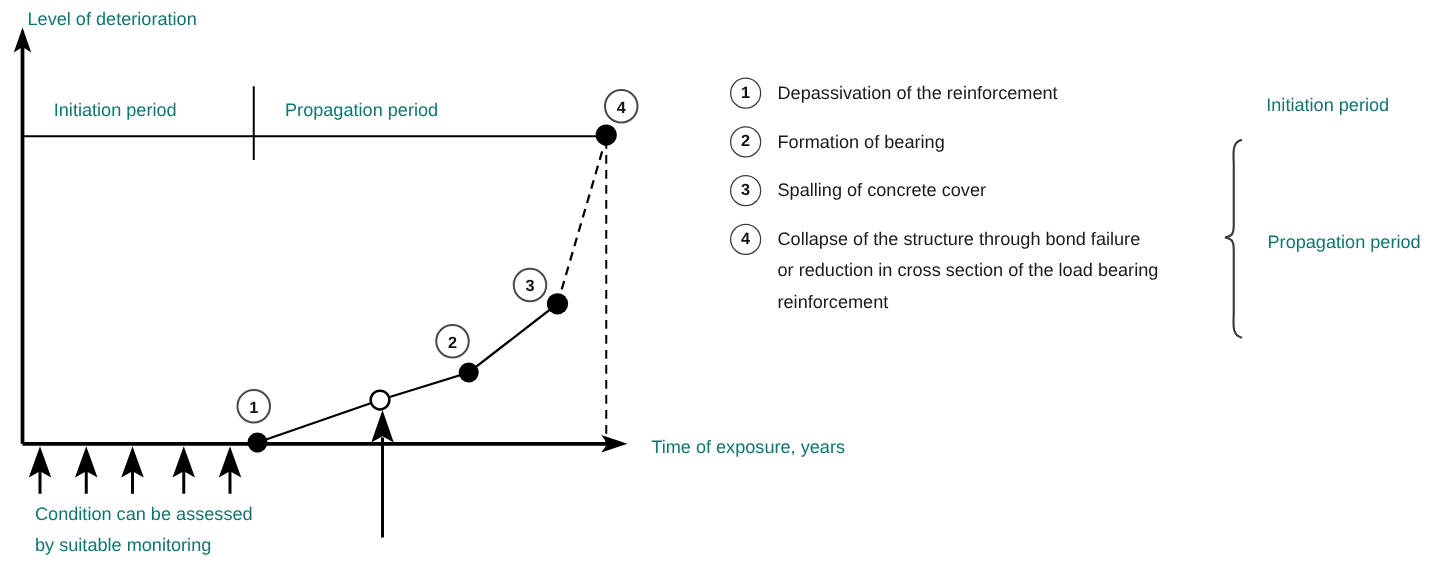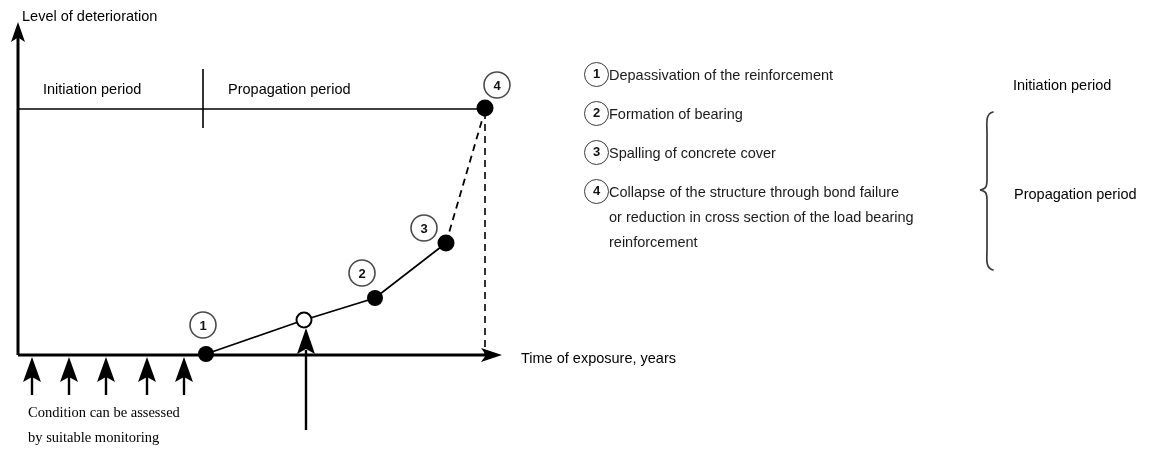--- a/index.html
+++ b/index.html
@@ -18,31 +18,31 @@
     height: 464px;
     background: #ffffff;
     overflow: hidden;
   }
 
   
   .txt {
     position: absolute;
     font-size: 14.5px;
     line-height: 25px;
-    color: #000000;
+    color: #0f766e;
     white-space: pre;
   }
 
   #axis-y-label   { left: 22px;  top: 4px; }
   #axis-x-label   { left: 521px; top: 346px; }
 
   #period-initiation-chart  { left: 43px;  top: 77px; }
   #period-propagation-chart { left: 228px; top: 77px; }
 
-  #monitor-note   { left: 28px;  top: 400px; font-family: Liberation Serif, serif; }
+  #monitor-note   { left: 28px;  top: 400px; }
   #detect-note    { left: 314px; top: 384px; }
 
   #period-initiation-side   { left: 1013px; top: 73px; }
   #period-propagation-side  { left: 1014px; top: 182px; }
 
   
   #legend { position: absolute; left: 584px; top: 60px; }
   .legend-row {
     position: relative;
     display: flex;
@@ -56,20 +56,21 @@
     border-radius: 50%;
     box-sizing: border-box;
     font-size: 13px;
     font-weight: bold;
     line-height: 22px;
     text-align: center;
     color: #111;
     background: #fff;
   }
   .legend-text {
+    margin-left: 13px;
     font-size: 14.5px;
     line-height: 25px;
     color: #1a1a1a;
     padding-top: 1px;
     white-space: pre-line;
   }
   #legend-row-1 { top: 2px; }
   #legend-row-2 { top: 15px; }
   #legend-row-3 { top: 28px; }
   #legend-row-4 { top: 41px; }

